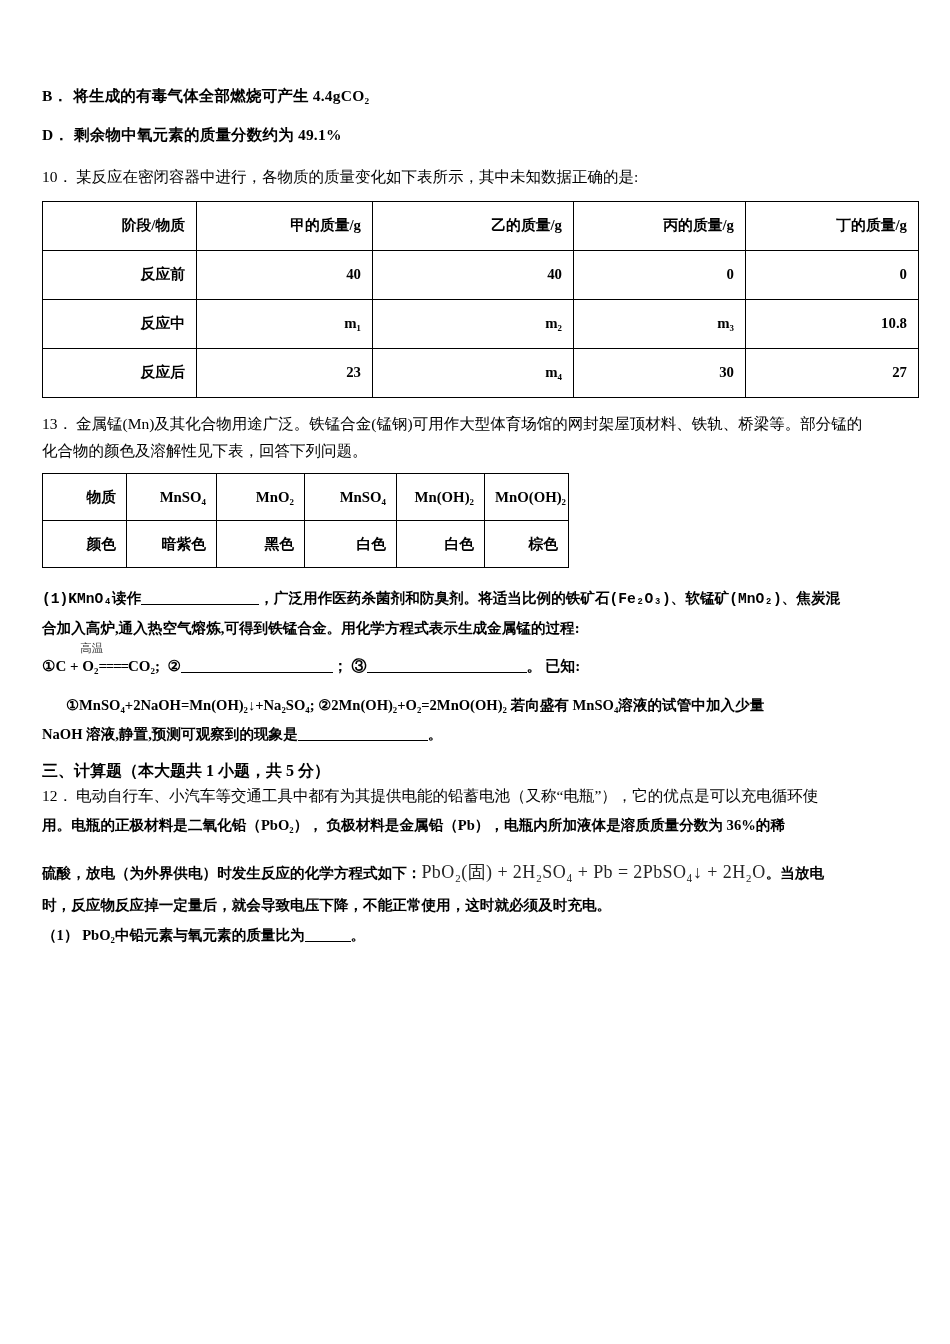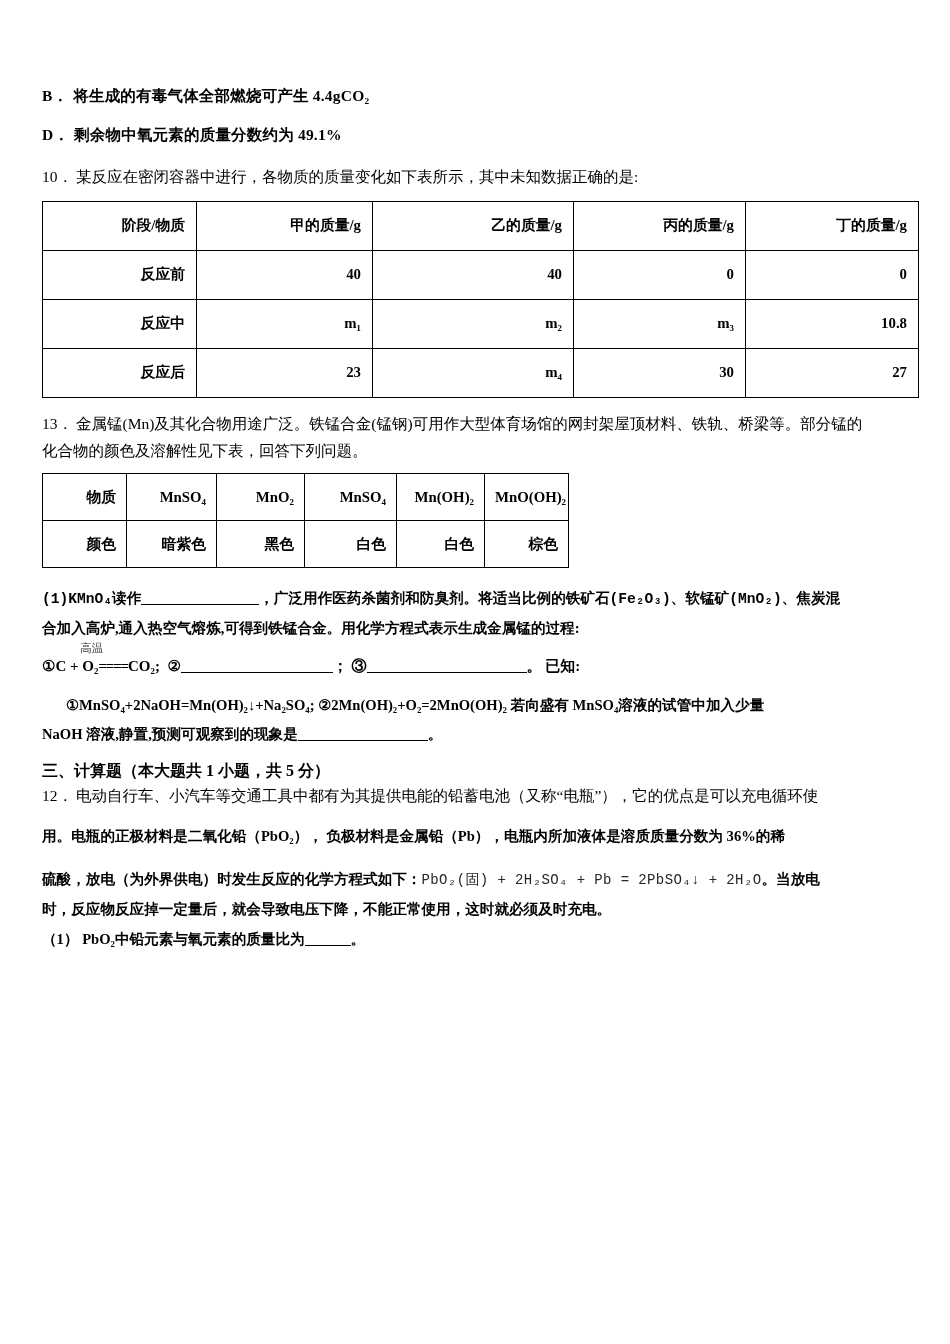--- a/index.html
+++ b/index.html
@@ -125,23 +125,23 @@
     color: #3a3a3a;
     white-space: nowrap;
   }
   .eqbar {
     letter-spacing: -1.2px;
   }
   .circ-num { font-size: 15px; }
 
   
   .formula {
-    font-family: Liberation Mono, monospace;
-    font-weight: normal;
-    font-size: 14px;
+    font-family: Liberation Serif, serif;
+    font-weight: normal;
+    font-size: 18px;
     color: #262626;
     white-space: nowrap;
     letter-spacing: 0.4px;
   }
 </style>
 </head>
 <body>
 
 <div class="page">
   <div class="content">
@@ -251,21 +251,21 @@
 
       <p class="para" style="margin-top:16px;line-height:2.0;margin-left:24px;">①MnSO₄+2NaOH=Mn(OH)₂↓+Na₂SO₄;  ②2Mn(OH)₂+O₂=2MnO(OH)₂ 若向盛有 MnSO₄溶液的试管中加入少量</p>
       <p class="para" style="line-height:2.0;">
         <span>NaOH 溶液,静置,预测可观察到的现象是</span><span class="blank w130"></span><span>。</span>
       </p>
     </div>
 
     <p class="section-head" style="margin-top:10px;">三、计算题（本大题共 1 小题，共 5 分）</p>
 
     <div>
-      <p class="qline" style="margin-bottom:13px;">
+      <p class="qline" style="margin-bottom:2px;">
         <span class="qnum">12．</span><span>电动自行车、小汽车等交通工具中都有为其提供电能的铅蓄电池（又称“电瓶”），它的优点是可以充电循环使</span>
       </p>
       <p class="para" style="line-height:2.0;">用。电瓶的正极材料是二氧化铅（PbO₂），  负极材料是金属铅（Pb），电瓶内所加液体是溶质质量分数为 36%的稀</p>
 
       <p class="para" style="line-height:2.0;margin-top:14px;">
         <span>硫酸，放电（为外界供电）时发生反应的化学方程式如下：</span><span class="formula">PbO₂(固) + 2H₂SO₄ + Pb = 2PbSO₄↓ + 2H₂O</span><span class="tail">。当放电</span>
       </p>
 
       <p class="para" style="line-height:2.1;">时，反应物反应掉一定量后，就会导致电压下降，不能正常使用，这时就必须及时充电。</p>
 

